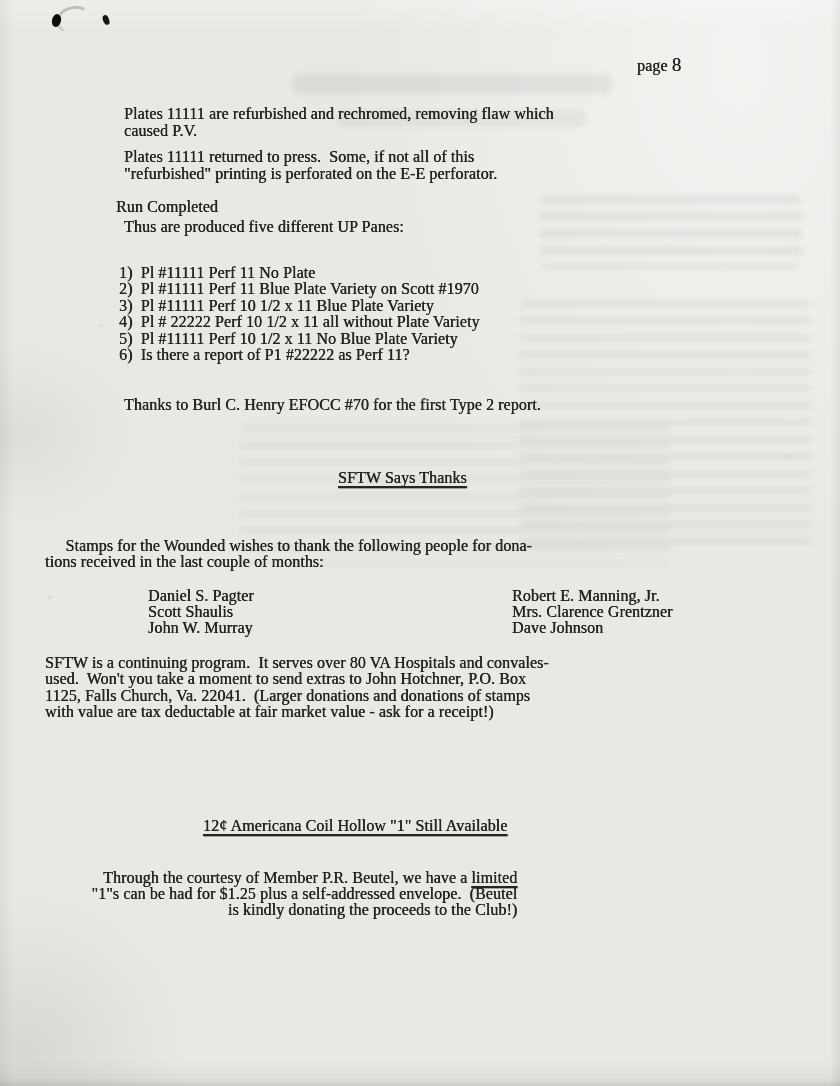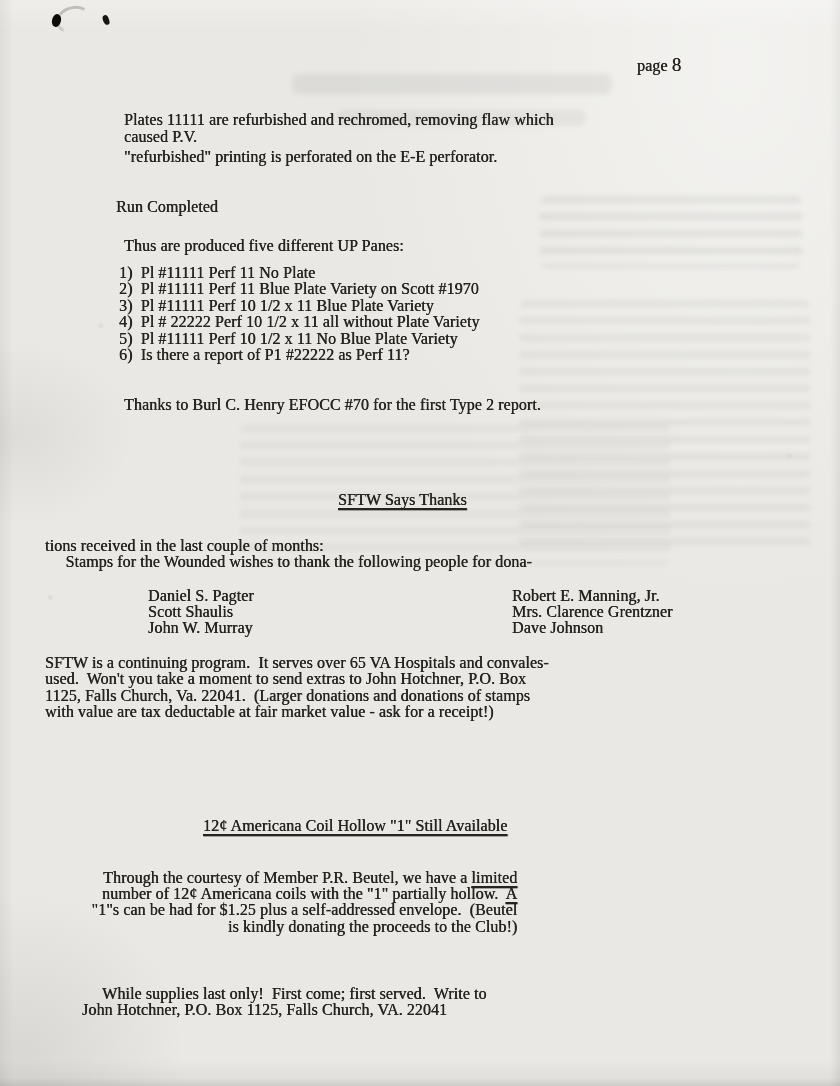--- a/index.html
+++ b/index.html
@@ -48,74 +48,70 @@
 
   <div class="smudge s1"></div>
   <div class="smudge s2"></div>
   <div class="smudge s3"></div>
   <div class="smudge s4"></div>
   <div class="smudge s5"></div>
 
   <div class="page-number"><span>page</span><span> </span><span class="pg8">8</span></div>
 
   <div class="text-layer">
-      <div class="block" style="left: 124px; top: 112px; line-height: 16.5px;">
+      <div class="block" style="left: 124px; top: 106px; line-height: 16.5px;">
         <div class="line"><span>Plates 11111 are refurbished and rechromed, removing flaw which</span></div>
         <div class="line"><span>caused P.V.</span></div>
       </div>
       <div class="block" style="left: 124px; top: 149px; line-height: 16.5px;">
+        <div class="line"><span>Plates 11111 returned to press.  Some, if not all of this</span></div>
         <div class="line"><span>"refurbished" printing is perforated on the E-E perforator.</span></div>
       </div>
       <div class="block" style="left: 116px; top: 198.5px; line-height: 16.5px;">
         <div class="line"><span>Run Completed</span></div>
       </div>
-      <div class="block" style="left: 124px; top: 238px; line-height: 16.5px;">
+      <div class="block" style="left: 124px; top: 219px; line-height: 16.5px;">
         <div class="line"><span>Thus are produced five different UP Panes:</span></div>
       </div>
       <div class="block" style="left: 119px; top: 264.5px; line-height: 16.55px;">
         <div class="line"><span>1)  Pl #11111 Perf 11 No Plate</span></div>
         <div class="line"><span>2)  Pl #11111 Perf 11 Blue Plate Variety on Scott #1970</span></div>
         <div class="line"><span>3)  Pl #11111 Perf 10 1/2 x 11 Blue Plate Variety</span></div>
         <div class="line"><span>4)  Pl # 22222 Perf 10 1/2 x 11 all without Plate Variety</span></div>
         <div class="line"><span>5)  Pl #11111 Perf 10 1/2 x 11 No Blue Plate Variety</span></div>
         <div class="line"><span>6)  Is there a report of P1 #22222 as Perf 11?</span></div>
       </div>
       <div class="block" style="left: 124px; top: 396.5px; line-height: 16.5px;">
         <div class="line"><span>Thanks to Burl C. Henry EFOCC #70 for the first Type 2 report.</span></div>
       </div>
-      <div class="block" style="left: 338px; top: 492px; line-height: 16.5px;">
+      <div class="block" style="left: 338px; top: 470px; line-height: 16.5px;">
         <div class="line"><span class="u">SFTW Says Thanks</span></div>
       </div>
       <div class="block" style="left: 45px; top: 537.5px; line-height: 16.5px;">
+        <div class="line"><span>     Stamps for the Wounded wishes to thank the following people for dona-</span></div>
         <div class="line"><span>tions received in the last couple of months:</span></div>
-        <div class="line"><span>     Stamps for the Wounded wishes to thank the following people for dona-</span></div>
       </div>
       <div class="block" style="left: 512px; top: 588px; line-height: 16.2px;">
         <div class="line"><span>Robert E. Manning, Jr.</span></div>
         <div class="line"><span>Mrs. Clarence Grentzner</span></div>
         <div class="line"><span>Dave Johnson</span></div>
       </div>
       <div class="block" style="left: 148px; top: 588px; line-height: 16.2px;">
         <div class="line"><span>Daniel S. Pagter</span></div>
         <div class="line"><span>Scott Shaulis</span></div>
         <div class="line"><span>John W. Murray</span></div>
       </div>
       <div class="block" style="left: 45px; top: 655px; line-height: 16.4px;">
-        <div class="line"><span>SFTW is a continuing program.  It serves over 65 VA Hospitals and convales-</span></div>
+        <div class="line"><span>SFTW is a continuing program.  It serves over 80 VA Hospitals and convales-</span></div>
         <div class="line"><span>used.  Won't you take a moment to send extras to John Hotchner, P.O. Box</span></div>
         <div class="line"><span>1125, Falls Church, Va. 22041.  (Larger donations and donations of stamps</span></div>
         <div class="line"><span>with value are tax deductable at fair market value - ask for a receipt!)</span></div>
       </div>
       <div class="block" style="left: 203px; top: 818px; line-height: 16.5px;">
         <div class="line"><span class="u">12¢ Americana Coil Hollow "1" Still Available</span></div>
       </div>
       <div class="block" style="left: 83px; top: 869.5px; line-height: 16.4px; text-align: right;">
         <div class="line"><span>     Through the courtesy of Member P.R. Beutel, we have a </span><span class="u">limited</span></div>
-        <div class="line"><span>number of 12¢ Americana coils with the "1" partially hollow.  </span><span class="u">A</span></div>
         <div class="line"><span>"1"s can be had for $1.25 plus a self-addressed envelope.  (Beutel</span></div>
         <div class="line"><span>is kindly donating the proceeds to the Club!)</span></div>
-      </div>
-      <div class="block" style="left: 82px; top: 986px; line-height: 16.4px;">
-        <div class="line"><span>     While supplies last only!  First come; first served.  Write to</span></div>
-        <div class="line"><span>John Hotchner, P.O. Box 1125, Falls Church, VA. 22041</span></div>
       </div>
     </div>
 </div>
 
 </body></html>

